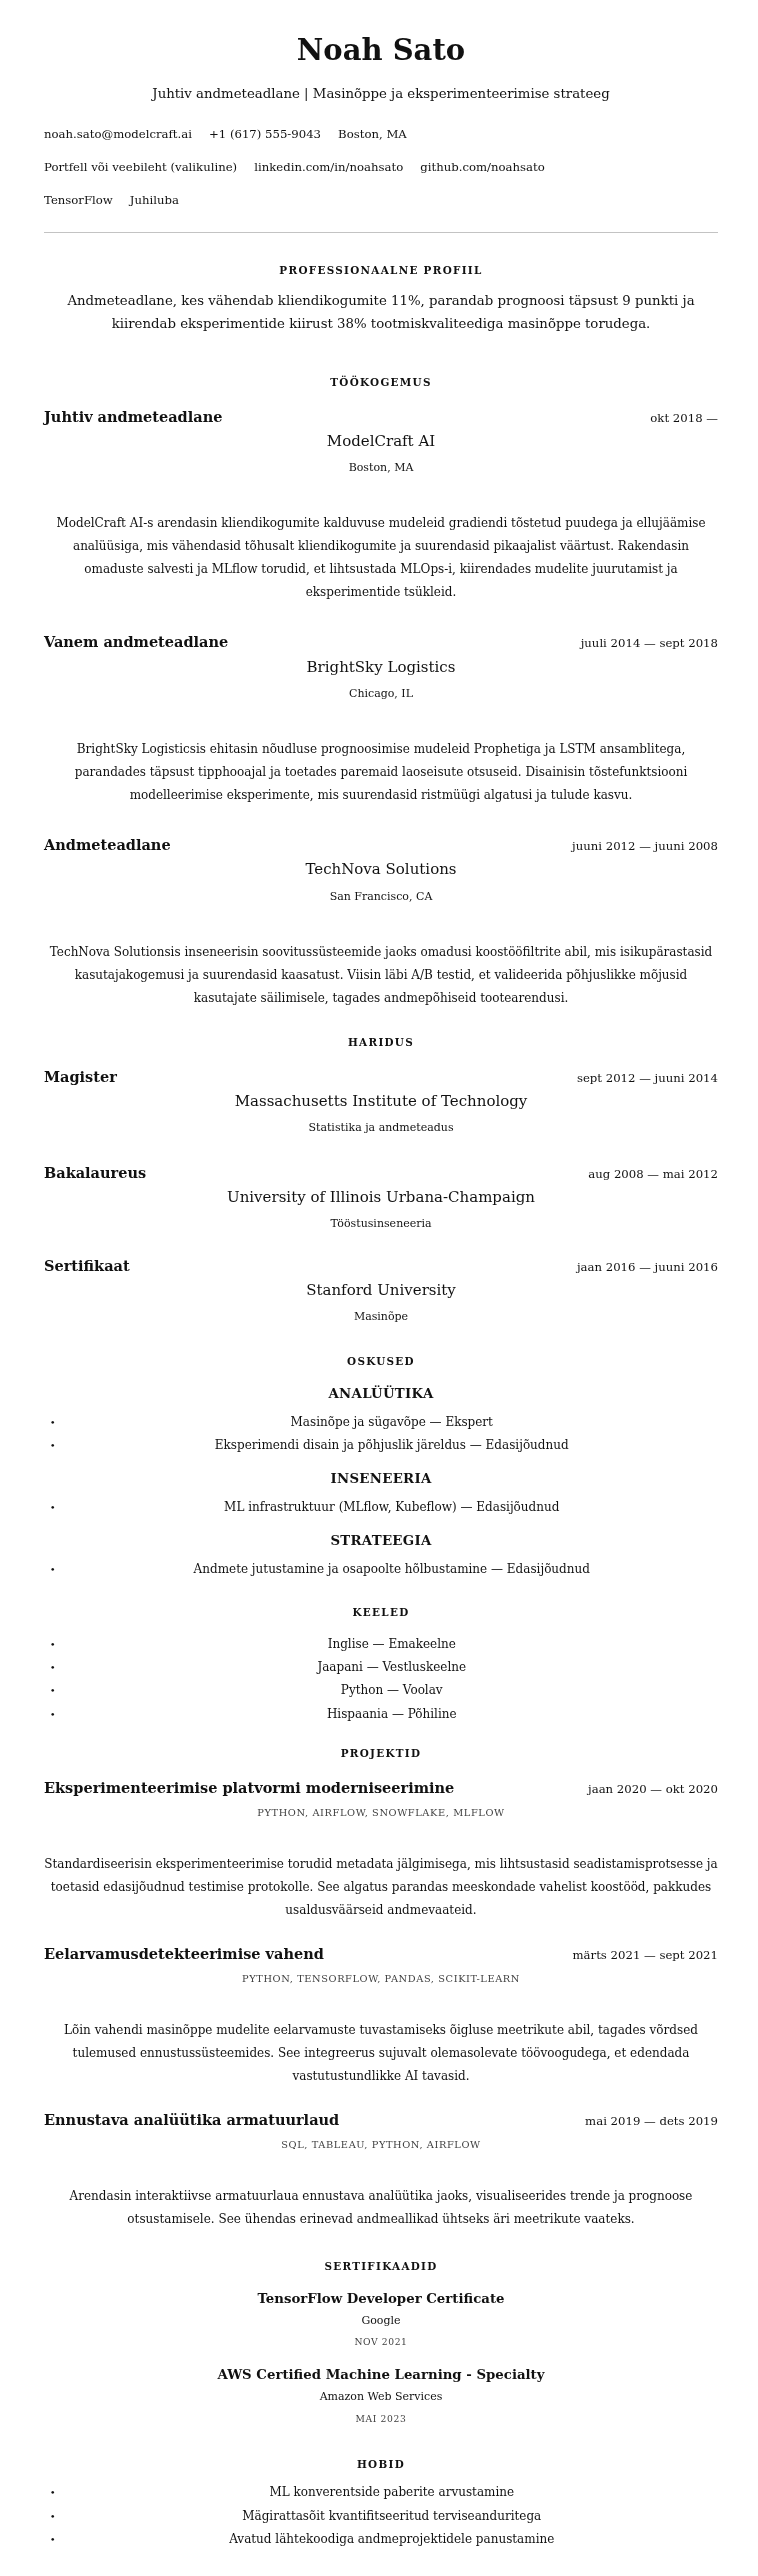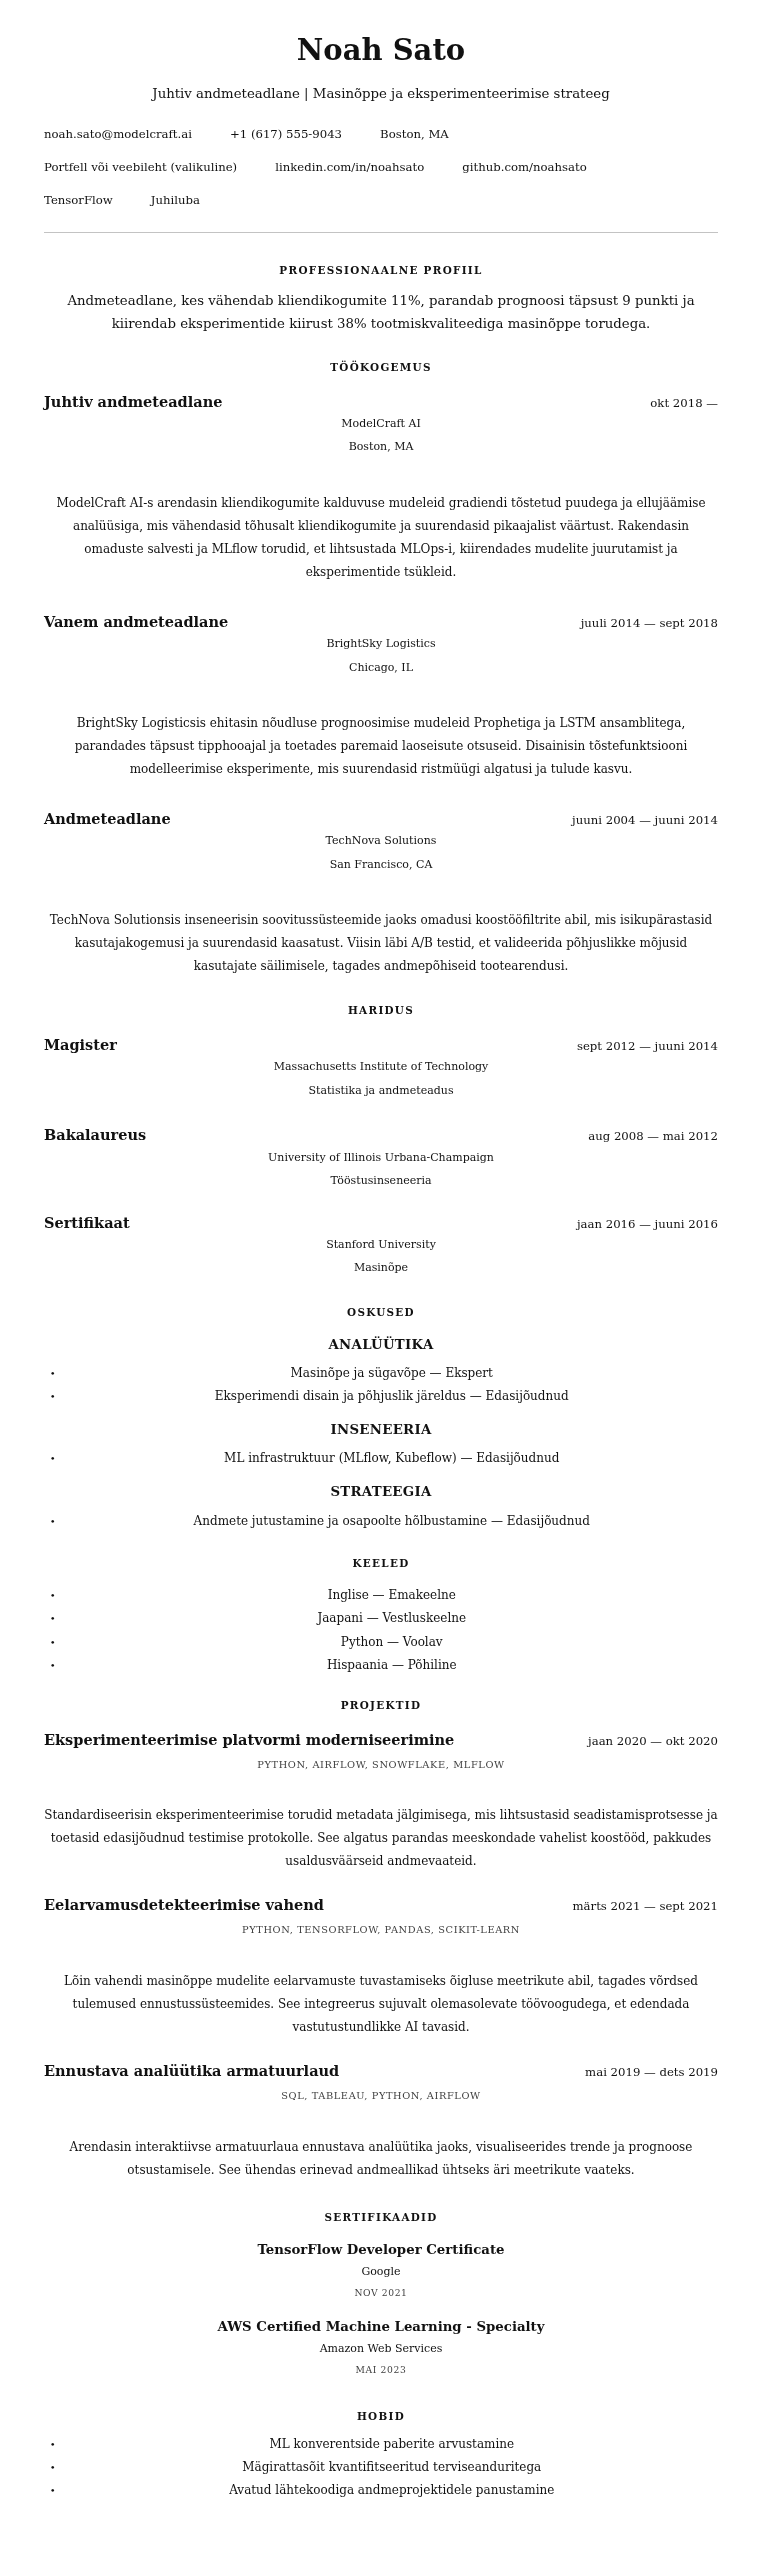--- a/index.html
+++ b/index.html
@@ -24,39 +24,39 @@
   .subtitle {
     font-size: 13.3px;
     line-height: 1.35;
     margin: 0 0 23px 0;
   }
   .contact-row {
     font-size: 11.7px;
     line-height: 1.4;
     margin: 0 0 17px 0;
     display: flex;
-    gap: 38px;
+    gap: 17px;
   }
   .contact-row:last-of-type { margin-bottom: 0; }
   .divider {
     border: none;
     border-top: 0.6px solid #c3c3c3;
     margin: 23.4px 0 0 0;
   }
 
   
   .sec-h {
     font-size: 10.4px;
     font-weight: bold;
     letter-spacing: 1.3px;
     line-height: 1.35;
     margin: 0;
   }
   .sec-profile   { margin-top: 30px; }
-  .sec-exp       { margin-top: 25px; }
+  .sec-exp       { margin-top: 40px; }
   .sec-edu       { margin-top: 25px; }
   .sec-skills    { margin-top: 29px; }
   .sec-langs     { margin-top: 23px; }
   .sec-projects  { margin-top: 20px; }
   .sec-certs     { margin-top: 28px; }
   .sec-hobbies   { margin-top: 32px; }
 
   .para {
     margin: 0;
     font-size: 12px;
@@ -70,21 +70,21 @@
     justify-content: space-between;
     align-items: baseline;
   }
   .entry-title {
     font-size: 14.5px;
     font-weight: bold;
     line-height: 1.3;
     margin: 0;
   }
   .entry-dates { font-size: 11.7px; line-height: 1.3; white-space: nowrap; }
-  .entry-sub   { font-size: 11px; line-height: 1.4; margin-top: 4.4px; }
+  .entry-sub   { font-size: 15px; line-height: 1.4; margin-top: 4.4px; }
   .entry-sub2  { font-size: 11px; line-height: 1.4; margin-top: 8.2px; }
 
   .job  { margin-top: 19px; }
   .job + .job { margin-top: 29px; }
   .job-desc { margin-top: 37px; }
 
   .edu-entry { margin-top: 19px; }
   .edu-entry + .edu-entry { margin-top: 28px; }
   .edu-entry:last-of-type { margin-top: 25px; }
 
@@ -198,21 +198,21 @@
         <span class="entry-dates">juuli 2014 — sept 2018</span>
       </div>
       <div class="entry-sub">BrightSky Logistics</div>
       <div class="entry-sub2">Chicago, IL</div>
       <p class="para job-desc">BrightSky Logisticsis ehitasin nõudluse prognoosimise mudeleid Prophetiga ja LSTM ansamblitega, parandades täpsust tipphooajal ja toetades paremaid laoseisute otsuseid. Disainisin tõstefunktsiooni modelleerimise eksperimente, mis suurendasid ristmüügi algatusi ja tulude kasvu.</p>
     </div>
 
     <div class="job">
       <div class="title-row">
         <h3 class="entry-title">Andmeteadlane</h3>
-        <span class="entry-dates">juuni 2004 — juuni 2014</span>
+        <span class="entry-dates">juuni 2012 — juuni 2008</span>
       </div>
       <div class="entry-sub">TechNova Solutions</div>
       <div class="entry-sub2">San Francisco, CA</div>
       <p class="para job-desc">TechNova Solutionsis inseneerisin soovitussüsteemide jaoks omadusi koostööfiltrite abil, mis isikupärastasid kasutajakogemusi ja suurendasid kaasatust. Viisin läbi A/B testid, et valideerida põhjuslikke mõjusid kasutajate säilimisele, tagades andmepõhiseid tootearendusi.</p>
     </div>
   </section>
 
   <section class="sec-edu">
     <h2 class="sec-h">HARIDUS</h2>
 

